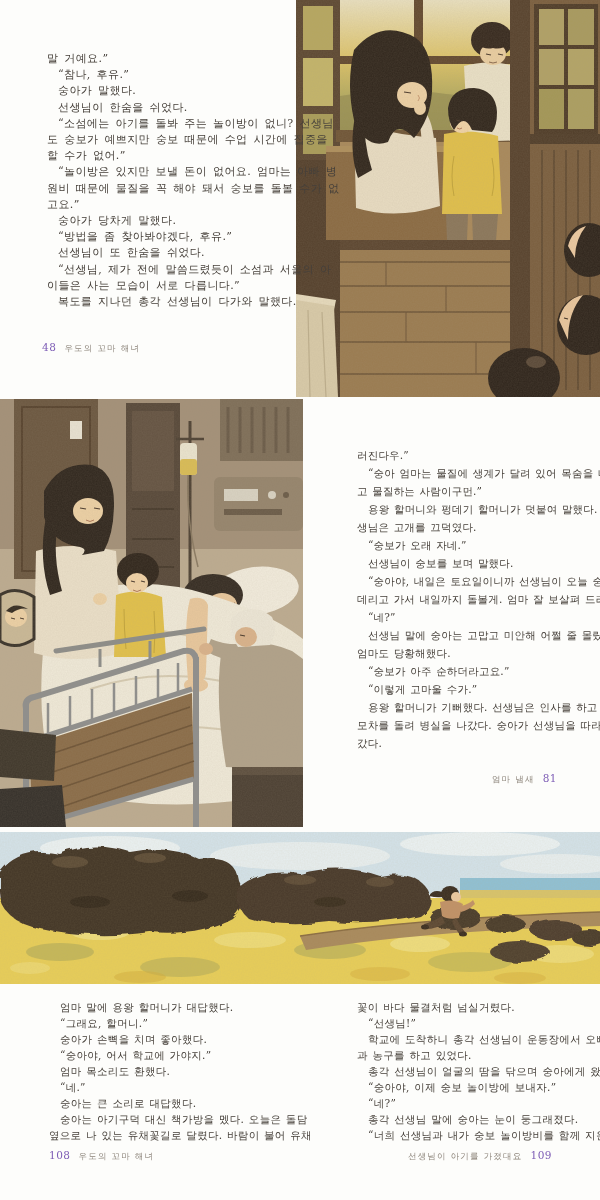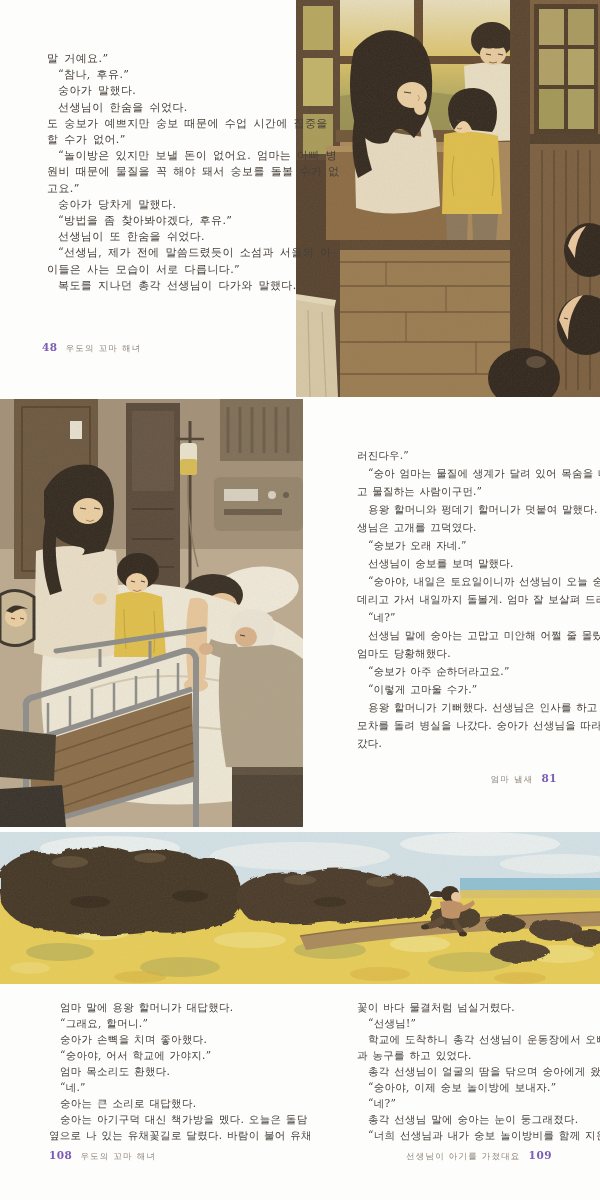--- a/index.html
+++ b/index.html
@@ -11,21 +11,21 @@
   .illus{position:absolute;overflow:hidden;}
   .illus svg{display:block;}
   .col{position:absolute;color:#46403a;}
   .col .tline{white-space:nowrap;}
   .c48 {left:47px;top:51px;font-size:11px;line-height:16.2px;letter-spacing:0.4px;word-spacing:2px;}
   .c81 {left:357px;top:446px;font-size:10.5px;line-height:18px;letter-spacing:0.2px;word-spacing:1px;}
   .c108{left:49px;top:999px;font-size:10.5px;line-height:16px;letter-spacing:0.3px;word-spacing:1px;}
   .c109{left:357px;top:999px;font-size:10.5px;line-height:16px;letter-spacing:0.3px;word-spacing:1px;}
   .ind{padding-left:11px;}
   .footer{position:absolute;font-size:8.5px;color:#8d857b;letter-spacing:1.2px;white-space:nowrap;}
-  .footer .num{color:#7d5cb5;font-size:10.5px;font-weight:bold;letter-spacing:0.5px;margin-top:31px;}
+  .footer .num{color:#7d5cb5;font-size:10.5px;font-weight:normal;letter-spacing:0.5px;margin-top:31px;}
   .footer.leftpage .num{margin-right:8px;}
   .footer.rightpage .num{margin-left:8px;}
   .f48 {left:42px;top:341px;}
   .f81 {right:43px;top:772px;text-align:right;}
   .f108{left:49px;top:1149px;}
   .f109{right:48px;top:1149px;text-align:center;}
 </style>
 </head>
 <body>
 
@@ -141,20 +141,21 @@
   </g>
   <rect width="304" height="397" filter="url(#a-grain)"></rect>
 </svg>
 </div>
 
 <div class="col c48">
     <div class="tline">말 거예요.”</div>
     <div class="tline ind">“참나, 후유.”</div>
     <div class="tline ind">숭아가 말했다.</div>
     <div class="tline ind">선생님이 한숨을 쉬었다.</div>
+    <div class="tline ind">“소섬에는 아기를 돌봐 주는 놀이방이 없니? 선생님</div>
     <div class="tline">도 숭보가 예쁘지만 숭보 때문에 수업 시간에 집중을</div>
     <div class="tline">할 수가 없어.”</div>
     <div class="tline ind">“놀이방은 있지만 보낼 돈이 없어요. 엄마는 아빠 병</div>
     <div class="tline">원비 때문에 물질을 꼭 해야 돼서 숭보를 돌볼 수가 없</div>
     <div class="tline">고요.”</div>
     <div class="tline ind">숭아가 당차게 말했다.</div>
     <div class="tline ind">“방법을 좀 찾아봐야겠다, 후유.”</div>
     <div class="tline ind">선생님이 또 한숨을 쉬었다.</div>
     <div class="tline ind">“선생님, 제가 전에 말씀드렸듯이 소섬과 서울의 아</div>
     <div class="tline">이들은 사는 모습이 서로 다릅니다.”</div>

